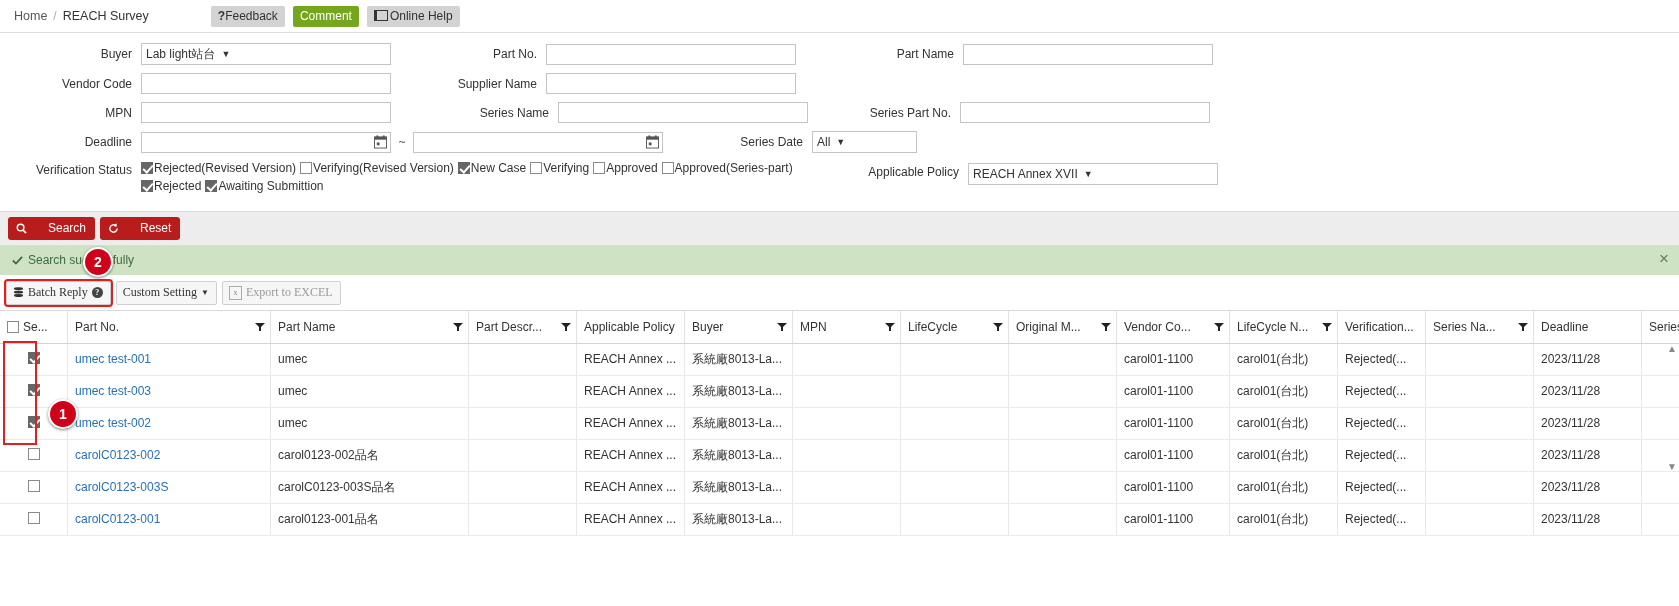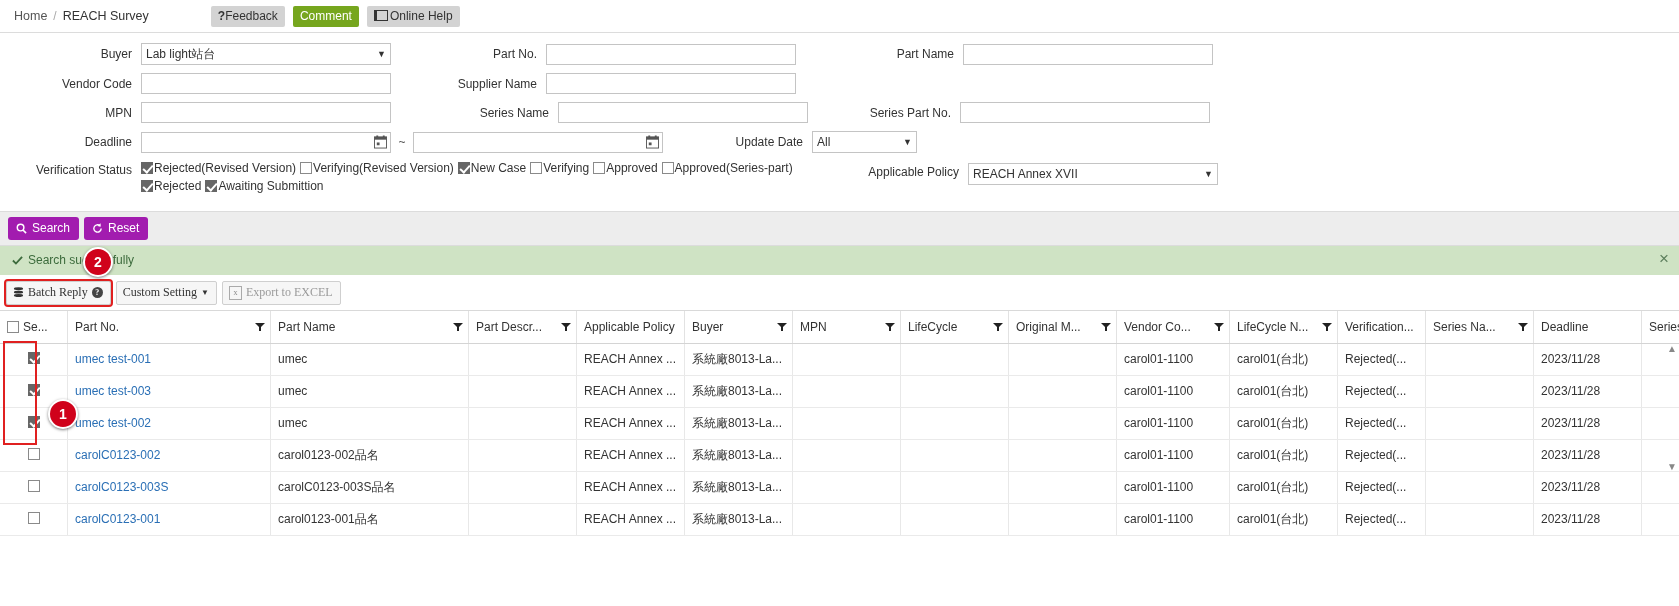--- a/index.html
+++ b/index.html
@@ -98,21 +98,20 @@
   }
   .sel {
     height: 22px;
     border: 1px solid #c4c4c4;
     background: #fff;
     box-sizing: border-box;
     font-size: 12px;
     padding: 3px 4px;
     display: flex;
     align-items: center;
-    justify-content: space-between;
     color: #333;
     cursor: pointer;
   }
   .sel .caret {
     font-size: 9px;
     color: #333;
     margin-left: 6px;
   }
   .date-wrap {
     position: relative;
@@ -182,29 +181,29 @@
   .action-bar {
     background: #ededed;
     border-top: 1px solid #dcdcdc;
     border-bottom: 1px solid #dcdcdc;
     padding: 5px 0 5px 8px;
     display: flex;
     gap: 5px;
     align-items: center;
   }
   .grn-btn {
-    background: #a21caf;
+    background: #b91c1c;
     color: #fff;
     border: none;
     border-radius: 3px;
     padding: 4px 9px 5px 8px;
     font-size: 12px;
     display: inline-flex;
     align-items: center;
-    gap: 5px;
+    gap: 21px;
     cursor: pointer;
     font-family: "Liberation Sans", sans-serif;
   }
 
   
   .alert {
     background: #cfe3c4;
     color: #3c6b3c;
     padding: 7px 10px 8px 12px;
     display: flex;
@@ -424,21 +423,21 @@
         <svg class="cal-ico" viewBox="0 0 14 15">
             <rect x="0.5" y="2" width="13" height="12" fill="#fff" stroke="#555"></rect>
             <rect x="0.5" y="2" width="13" height="3" fill="#555"></rect>
             <rect x="2.5" y="0.5" width="2" height="3" fill="#555"></rect>
             <rect x="9.5" y="0.5" width="2" height="3" fill="#555"></rect>
             <rect x="3" y="8" width="3" height="3" fill="#555"></rect>
           </svg>
       </div>
     </div>
     <div class="fld" style="margin-left:30px">
-      <div class="lbl" style="width:110px">Update Date</div>
+      <div class="lbl" style="width:110px">Series Date</div>
       <div class="sel" style="width:105px">
         <span>All</span>
         <span class="caret">▼</span>
       </div>
     </div>
   </div>
 
   <div class="form-row cbrow" style="align-items:flex-start">
     <div class="lbl" style="width:132px;padding-top:2px">Verification Status</div>
     <div class="cbwrap" id="vs-list">

